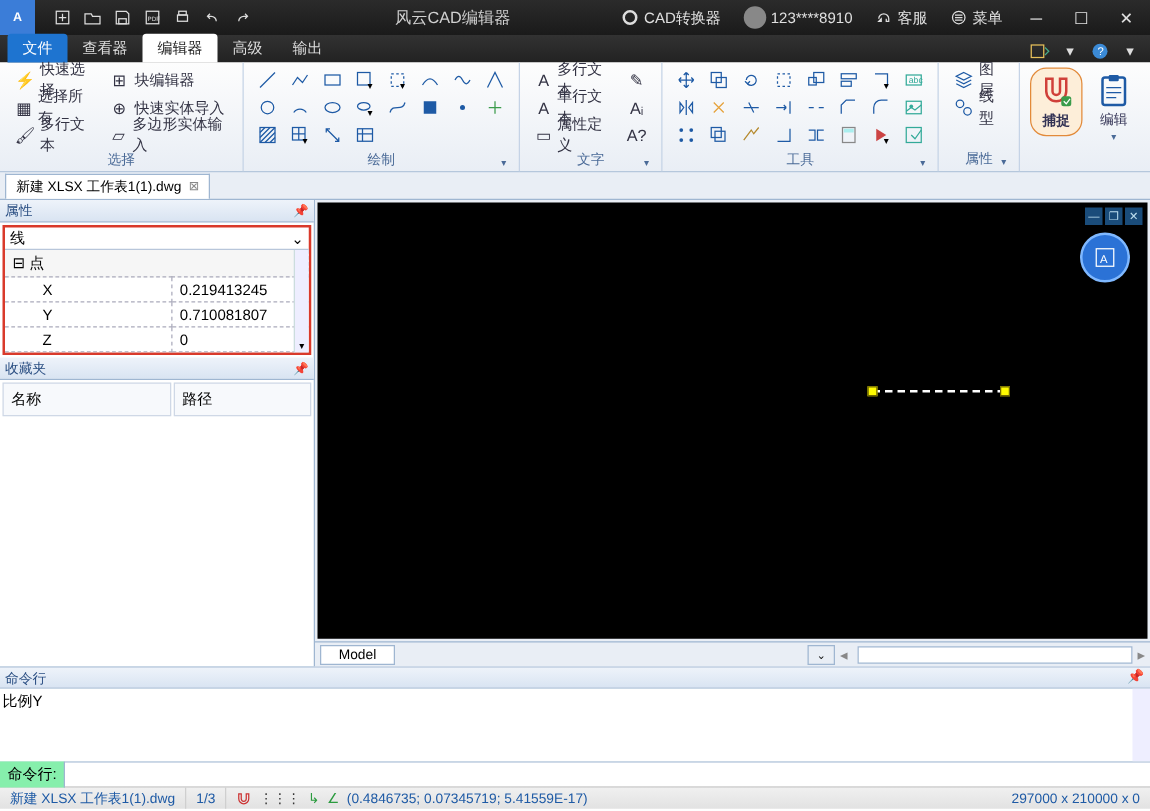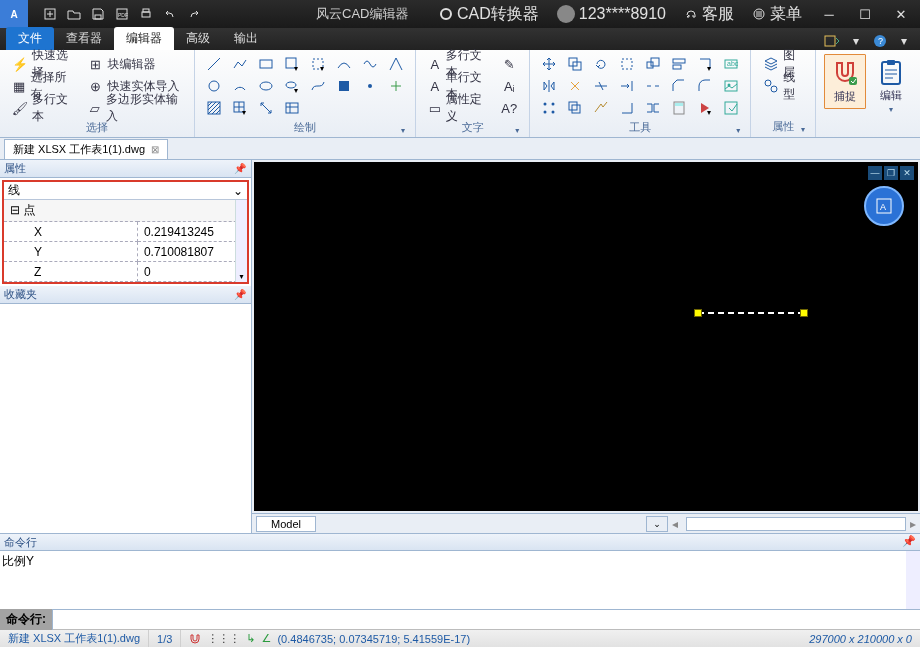--- a/index.html
+++ b/index.html
@@ -6,21 +6,21 @@
 body { width: 920px; height: 649px; background: #fff; overflow: hidden; font-size: 12px; }
 
 
 .titlebar { height: 28px; background: linear-gradient(#2b2b2b,#1a1a1a); display: flex; align-items: center; color: #fff; }
 .titlebar .logo { width: 28px; height: 28px; background: #3b7dd8; display: flex; align-items: center; justify-content: center; font-size: 10px; color: #fff; font-weight: bold; }
 .titlebar .qat { display: flex; gap: 0; }
 .titlebar .qat .qbtn { width: 24px; height: 24px; display: flex; align-items: center; justify-content: center; color: #e8e8e8; cursor: pointer; }
 .titlebar .apptitle { flex: 0 0 auto; margin-left: 110px; color: #d0d0d0; font-size: 13px; }
 .titlebar .spacerL { width: 10px; }
 .titlebar .right { margin-left: auto; display: flex; align-items: center; gap: 6px; padding-right: 4px; }
-.titlebar .rbtn { height: 24px; padding: 0 6px; display: flex; align-items: center; gap: 4px; color: #e0e0e0; cursor: pointer; font-size: 16px; }
+.titlebar .rbtn { height: 24px; padding: 0 6px; display: flex; align-items: center; gap: 4px; color: #e0e0e0; cursor: pointer; font-size: 12px; }
 .titlebar .avatar { width: 18px; height: 18px; border-radius: 50%; background: #888; display:inline-block; }
 .titlebar .winbtn { width: 30px; height: 24px; display: flex; align-items: center; justify-content: center; color: #e0e0e0; cursor: pointer; font-size: 13px; }
 
 
 .menubar { height: 22px; background: linear-gradient(#323232,#222); display: flex; align-items: flex-end; padding-left: 6px; }
 .menubar .mtab { padding: 3px 12px; color: #ddd; font-size: 12px; cursor: pointer; }
 .menubar .mtab.active { background: #fff; color: #222; border-radius: 3px 3px 0 0; }
 .menubar .mtab.blue { background: #1e74d0; color: #fff; border-radius: 3px 3px 0 0; }
 .menubar .tail { margin-left: auto; display: flex; align-items: center; gap: 4px; padding-right: 6px; }
 .menubar .tail .ticon { width: 20px; height: 18px; display:flex;align-items:center;justify-content:center;color:#ddd; }
@@ -28,21 +28,21 @@
 
 .ribbon { height: 88px; background: linear-gradient(#fdfdfd,#e9eef5); border-bottom: 1px solid #9fb6d1; display: flex; }
 .rgroup { border-right: 1px solid #c5d3e6; padding: 4px 8px 0 8px; display:flex; flex-direction:column; }
 .rgroup .gbody { flex:1; display:flex; gap:6px; }
 .rgroup .glabel { text-align:center; color:#4a6a97; font-size:11px; padding:2px 0 3px 0; position:relative; }
 .rgroup .glabel .drop { position:absolute; right:2px; bottom:3px; font-size:8px; color:#4a6a97; }
 .rcol { display:flex; flex-direction:column; gap:2px; }
 .ritem { height:20px; display:flex; align-items:center; gap:4px; padding:0 4px; cursor:pointer; color:#334; }
 .ritem .ri-icon { width:16px; height:16px; display:flex; align-items:center; justify-content:center; font-size:13px; }
 .rbigcol { width:42px; display:flex; flex-direction:column; align-items:center; justify-content:center; gap:2px; cursor:pointer; padding:4px 2px;}
-.rbigcol.snap { border:1px solid #e28a3a; background:#fdeed9; border-radius:1px;}
+.rbigcol.snap { border:1px solid #e28a3a; background:#fdeed9; border-radius:13px;font-weight:bold;}
 .rbigcol .bicon { width:28px; height:28px; }
 .rbigcol .blabel { font-size:11px; color:#335; }
 .icogrid { display:grid; grid-template-columns: repeat(var(--cols,6), 22px); gap:2px 4px; }
 .icogrid .ic { width:22px; height:20px; display:flex; align-items:center; justify-content:center; cursor:pointer;}
 
 
 .doctabs { height:22px; background:#e9eef5; border-bottom:1px solid #9fb6d1; display:flex; align-items:center; padding-left:4px;}
 .doctabs .dtab { background:#fff; border:1px solid #9fb6d1; border-bottom:none; padding:2px 8px; font-size:11px; display:flex; align-items:center; gap:6px; }
 .doctabs .dtab .dx { font-size:10px; color:#888; cursor:pointer;}
 
@@ -74,30 +74,30 @@
 .modelbar { height:20px; background:#e9eef5; border-top:1px solid #9fb6d1; display:flex; align-items:center; padding:0 4px; gap:4px;}
 .modelbar .mtab2 { border:1px solid #9fb6d1; padding:1px 14px; background:#fff; font-size:11px;}
 .modelbar .msel { border:1px solid #9fb6d1; width:22px; height:16px; margin-left:auto; display:flex;align-items:center;justify-content:center;font-size:9px;}
 .modelbar .hscr { flex:0 0 220px; height:14px; background:#fff; border:1px solid #9fb6d1; margin-left:4px;}
 
 
 .cmdhdr { height:18px; background:linear-gradient(#eef3fa,#d9e4f2); border-top:1px solid #9fb6d1; border-bottom:1px solid #9fb6d1; color:#2b4f83; font-size:11px; padding:1px 4px; display:flex; justify-content:space-between;}
 .cmdbody { height:58px; background:#fff; font-size:12px; padding:2px 2px; position:relative;}
 .cmdbody .csbar{position:absolute;right:0;top:0;bottom:0;width:14px;background:#eef;}
 .cmdinput { height:20px; background:#fff; border-top:1px solid #9fb6d1; display:flex; align-items:center;}
-.cmdinput .clabel { background:#a3a3a3; padding:2px 6px; border-right:1px solid #9fb6d1; font-size:12px;font-weight:bold;}
+.cmdinput .clabel { background:#86efac; padding:2px 6px; border-right:1px solid #9fb6d1; font-size:12px;}
 .cmdinput input { flex:1; border:none; outline:none; height:18px; padding:0 4px; font-size:12px;}
 
 
 .statusbar { height:18px; background:linear-gradient(#f0f0f0,#e2e2e2); border-top:1px solid #bcbcbc; display:flex; align-items:center; font-size:11px; color:#1e5aa5; }
 .statusbar .sseg { padding:0 8px; border-right:1px solid #cfcfcf; height:100%; display:flex; align-items:center; gap:4px;}
 .statusbar .dark { color:#333; }
 .statusbar .green{color:#2a9b3e;}
 .statusbar .red{color:#c33;}
-.statusbar .coords { margin-left:auto; padding:0 8px; color:#1e5aa5;font-style:italic;}
+.statusbar .coords { margin-left:auto; padding:0 8px; color:#1e5aa5;}
 
 svg { display:block; }
 </style>
 </head>
 <body>
 
 <div class="titlebar">
   <div class="logo">A</div>
   <div class="spacerL"></div>
   <div class="qat">
@@ -615,20 +615,30 @@
           </table>
         <div class="sbar">
             <div style="position:absolute;bottom:0;left:0;right:0;height:10px;text-align:center;font-size:8px">▾</div>
           </div>
       </div>
     </div>
     <div class="panehdr">
       <span>收藏夹</span>
       <span class="pin">📌</span>
     </div>
+    <div class="favs">
+      <table>
+        <tbody>
+            <tr>
+          <th style="width:55%">名称</th>
+          <th>路径</th>
+        </tr>
+      </tbody>
+        </table>
+    </div>
   </div>
 
   <div class="canvaswrap">
     <div class="canvas">
       <div class="topright">
         <div class="cbtn">—</div>
         <div class="cbtn">❐</div>
         <div class="cbtn">✕</div>
       </div>
       <div class="compass">

